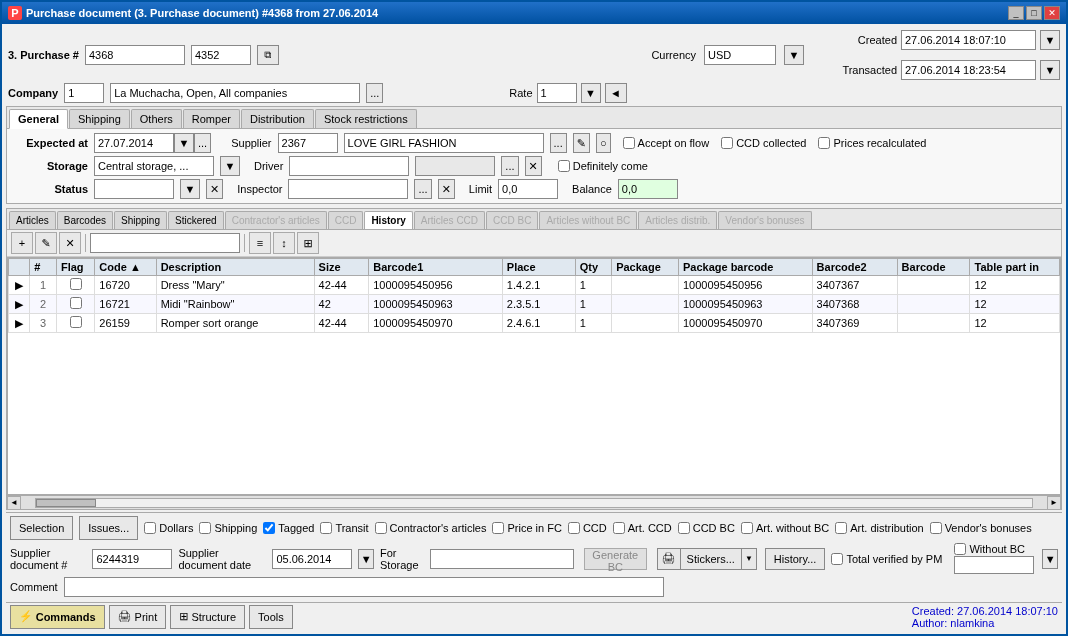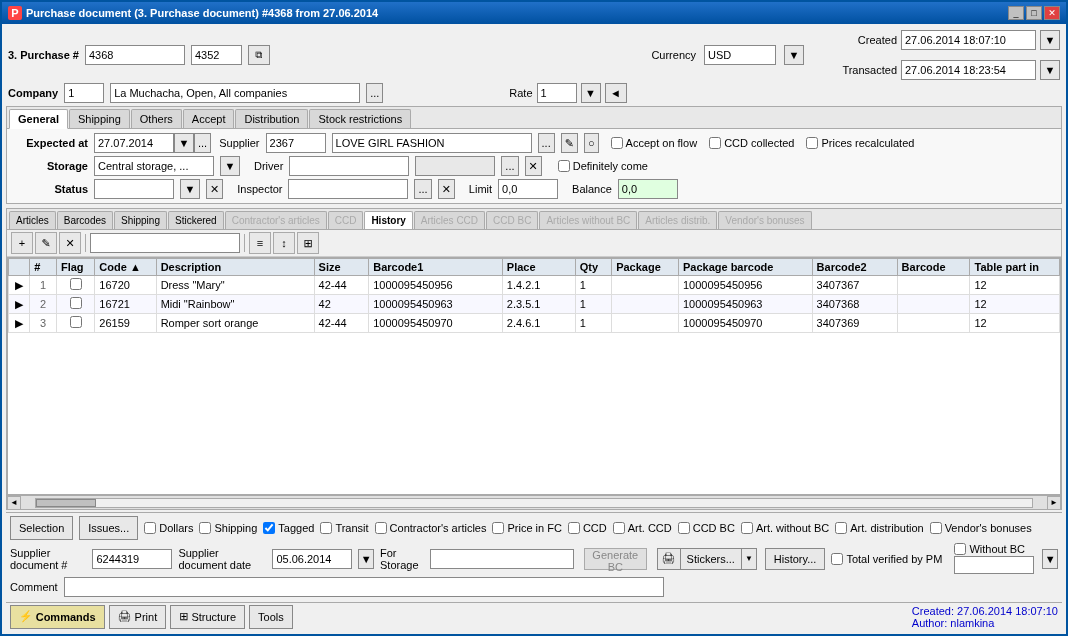--- a/index.html
+++ b/index.html
@@ -11,21 +11,21 @@
     .title-bar-left { display: flex; align-items: center; gap: 4px; }
     .title-icon { width: 14px; height: 14px; background: #ff4444; border-radius: 2px; display: flex; align-items: center; justify-content: center; font-size: 9px; color: white; font-weight: bold; }
     .title-text { font-size: 11px; font-weight: bold; }
     .title-buttons { display: flex; gap: 2px; }
     .title-btn { width: 16px; height: 14px; background: #c0c0c0; border: 1px solid #888; font-size: 9px; cursor: pointer; display: flex; align-items: center; justify-content: center; color: #000; }
     .title-btn.close { background: #e04040; color: white; }
     
     .content { flex: 1; display: flex; flex-direction: column; padding: 4px; gap: 2px; overflow: hidden; }
     .field-label { font-weight: bold; white-space: nowrap; }
     .field-input { height: 20px; border: 1px solid #888; background: white; padding: 1px 3px; }
-    .field-input.small { width: 51px; }
+    .field-input.small { width: 60px; }
     .field-input.medium { width: 100px; }
     .copy-btn { width: 22px; height: 20px; border: 1px solid #888; background: #e8e8e8; cursor: pointer; display: flex; align-items: center; justify-content: center; font-size: 10px; }
     .dropdown-btn { width: 20px; height: 20px; border: 1px solid #888; background: #e8e8e8; cursor: pointer; display: flex; align-items: center; justify-content: center; }
     .arrow-left-btn { width: 22px; height: 20px; border: 1px solid #888; background: #e8e8e8; cursor: pointer; display: flex; align-items: center; justify-content: center; }
     
     .tabs-panel { border: 1px solid #aaa; background: #f8f8f8; flex-shrink: 0; }
     .tabs-row { display: flex; border-bottom: 1px solid #aaa; background: #e8e8e8; padding: 2px 2px 0; gap: 1px; }
     .tab { padding: 3px 8px; border: 1px solid #aaa; border-bottom: none; cursor: pointer; background: #d8d8d8; border-radius: 2px 2px 0 0; white-space: nowrap; }
     .tab.active { background: white; border-bottom: 1px solid white; margin-bottom: -1px; font-weight: bold; }
     
@@ -145,34 +145,34 @@
         <button class="dropdown-btn">▼</button>
         <button class="arrow-left-btn">◄</button>
       </div>
     </div>
 
     <div class="tabs-panel">
       <div class="tabs-row">
         <div class="tab active">General</div>
         <div class="tab">Shipping</div>
         <div class="tab">Others</div>
-        <div class="tab">Accept</div>
+        <div class="tab">Romper</div>
         <div class="tab">Distribution</div>
         <div class="tab">Stock restrictions</div>
       </div>
       <div class="form-fields">
 
         <div class="form-row">
           <span class="form-label">Expected at</span>
           <div class="date-combo" style="display:flex;">
             <input class="form-input w80" value="27.07.2014" style="">
             <button class="dropdown-btn">▼</button>
             <button class="small-btn">...</button>
           </div>
-          <span style="margin-left:2px;">Supplier</span>
+          <span style="margin-left:14px;">Supplier</span>
           <input class="form-input w60" value="2367" style="">
           <input class="form-input w200" value="LOVE GIRL FASHION" style="">
           <button class="small-btn">...</button>
           <button class="small-btn">✎</button>
           <button class="small-btn">○</button>
           <label class="checkbox-label" style="margin-left:6px;">
             <input type="checkbox" style="">
             <span>Accept on flow</span>
           </label>
           <label class="checkbox-label" style="margin-left:6px;">

